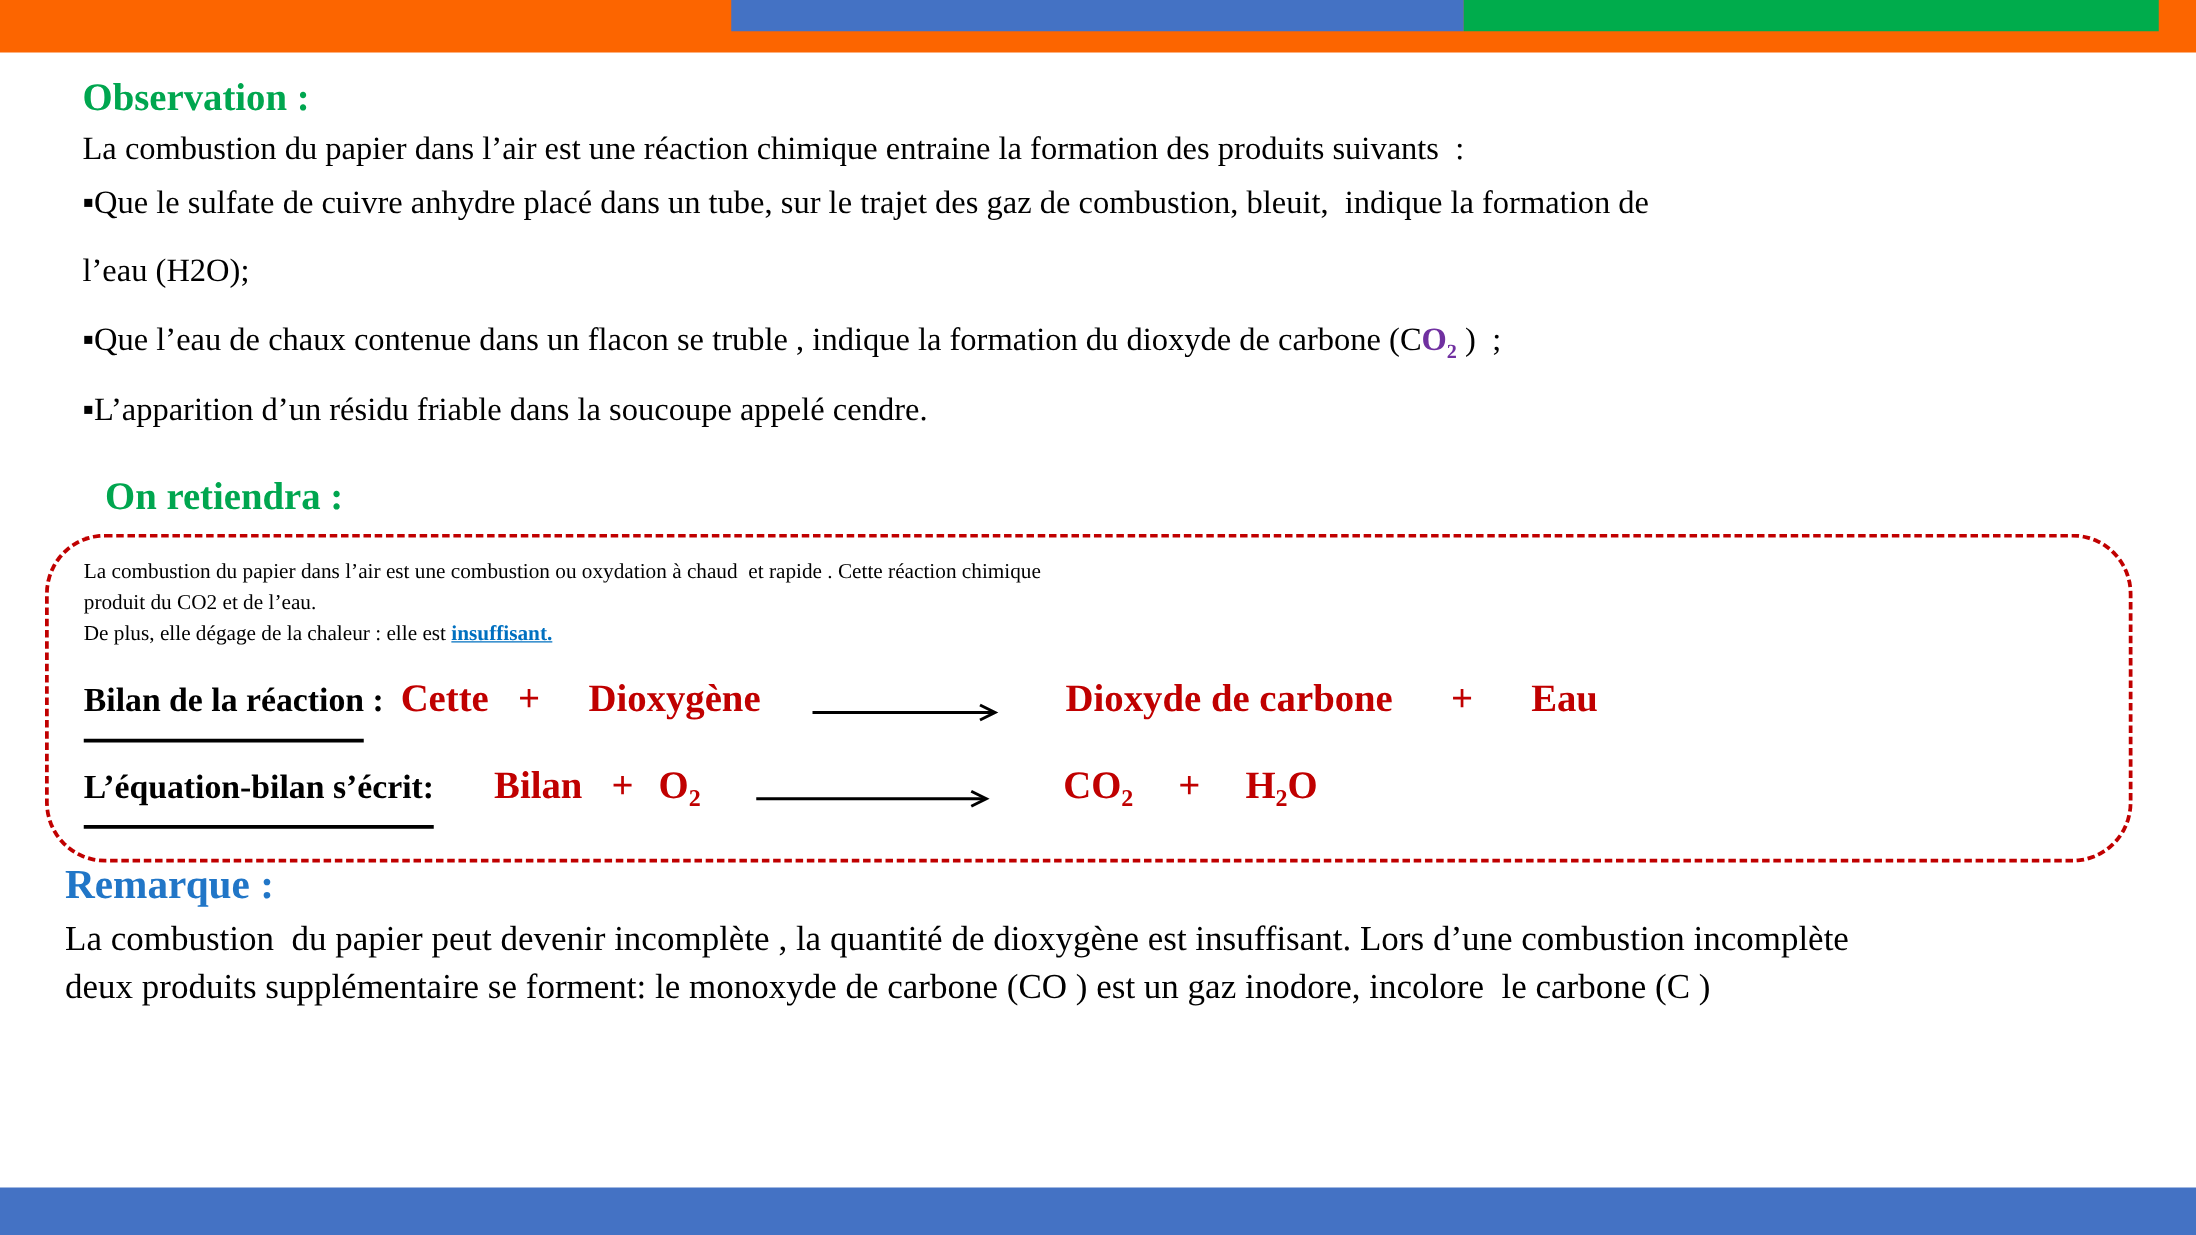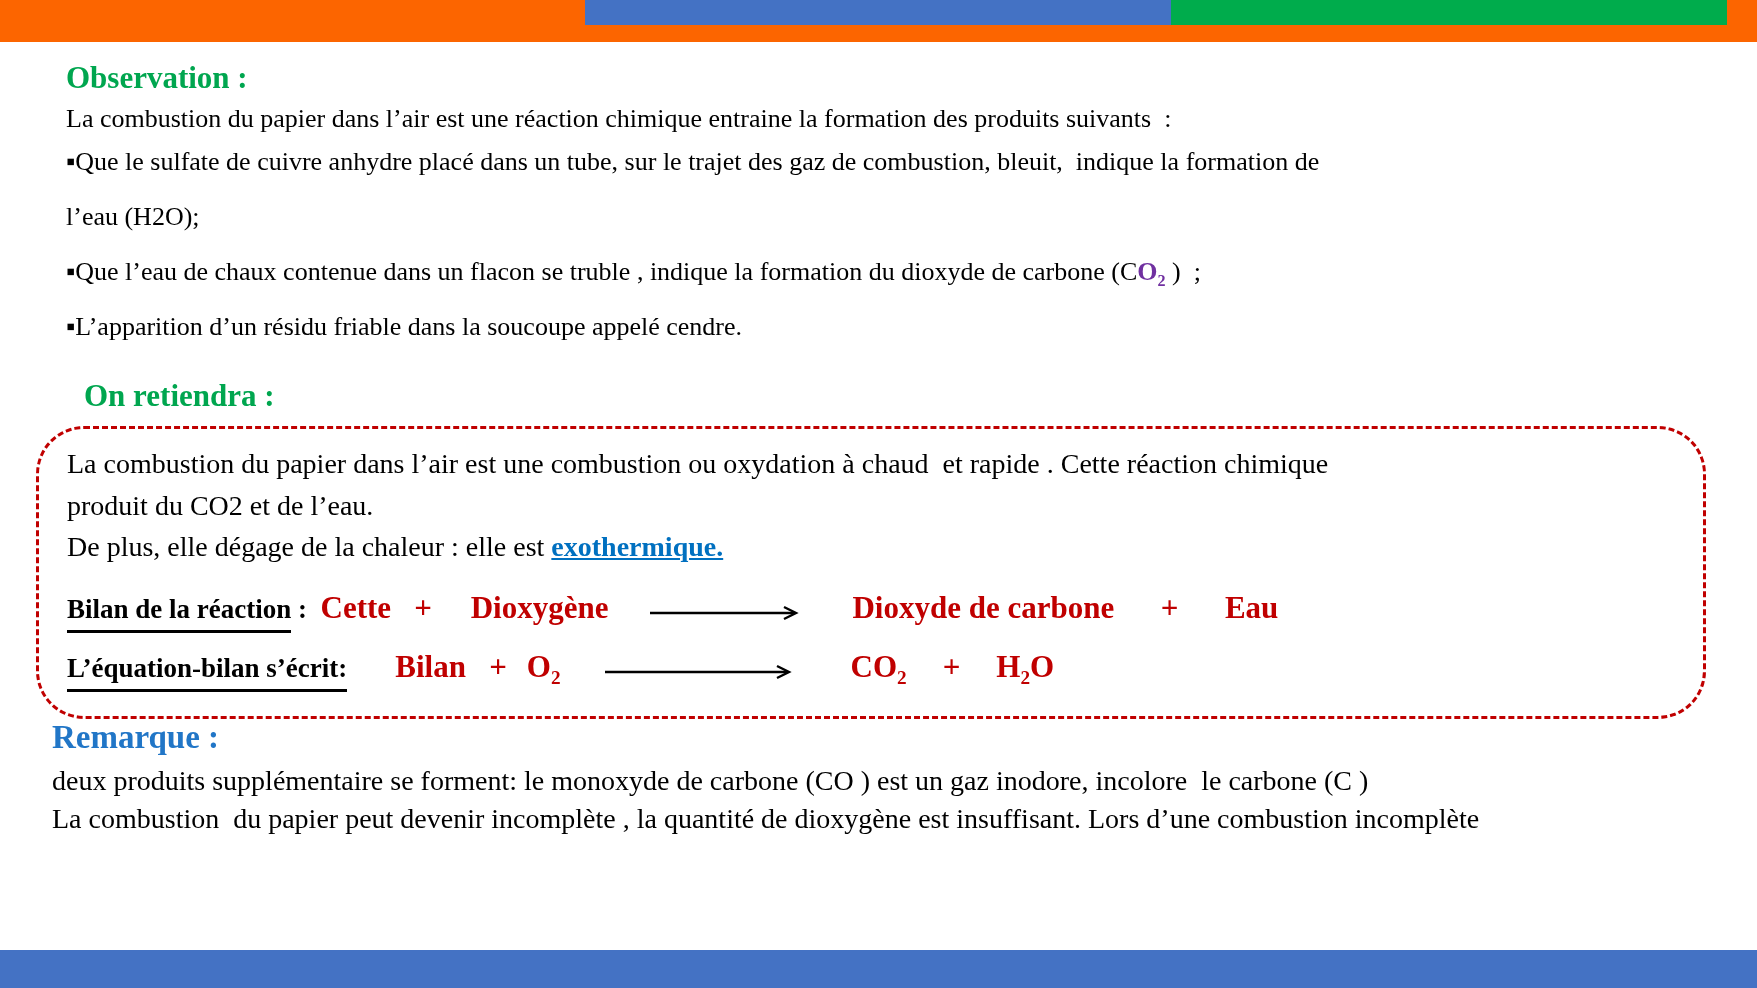--- a/index.html
+++ b/index.html
@@ -25,25 +25,25 @@
 
   .retiendra-heading { margin:24px 0 6px 18px; }
 
   
   .retenir-box {
     margin:12px 14px 0 -30px;
     border:3.5px dashed var(--red);
     border-radius:48px;
     padding:14px 18px 24px 28px;
   }
-  .retenir-box .line { font-size:28px; line-height:1.48; }
+  .retenir-box .line { font-size:17px; line-height:1.48; }
   .link-blue { color:var(--link-blue); font-weight:bold; text-decoration:underline; cursor:pointer; }
 
   .eq-row { display:flex; align-items:baseline; margin-top:22px; }
-  .u-label { font-weight:bold; font-size:27px; border-bottom:3px solid #000; padding-bottom:5px; white-space:pre; }
+  .u-label { font-weight:bold; font-size:27px; border-bottom:3px solid #000; padding-bottom:15px; white-space:pre; }
   .colon { font-weight:bold; font-size:27px; white-space:pre; }
   .red-big { color:var(--red); font-weight:bold; font-size:31px; white-space:pre; }
   .red-big sub { font-size:0.62em; }
   .arrow { align-self:center; margin:0 0 -4px 0; }
 
   .purple { color:var(--purple); font-weight:bold; }
   .purple sub { font-size:0.62em; }
 
   .remarque { margin-left:-14px; }
   .remarque-heading { color:var(--remark-blue); font-weight:bold; font-size:33px; margin:0 0 6px 0; white-space:pre; }
@@ -67,21 +67,21 @@
     <div class="line">l’eau (H2O);</div>
     <div class="line"><span>▪Que l’eau de chaux contenue dans un flacon se truble , indique la formation du dioxyde de carbone (C</span><span class="purple"><span>O</span><sub>2</sub></span><span> )  ;</span></div>
     <div class="line">▪L’apparition d’un résidu friable dans la soucoupe appelé cendre.</div>
   </div>
 
   <div class="h-green retiendra-heading">On retiendra :</div>
 
   <div class="retenir-box">
     <div class="line">La combustion du papier dans l’air est une combustion ou oxydation à chaud  et rapide . Cette réaction chimique</div>
     <div class="line">produit du CO2 et de l’eau.</div>
-    <div class="line"><span>De plus, elle dégage de la chaleur : elle est </span><span class="link-blue">exothermique.</span></div>
+    <div class="line"><span>De plus, elle dégage de la chaleur : elle est </span><span class="link-blue">insuffisant.</span></div>
 
     <div class="eq-row">
       <span class="u-label">Bilan de la réaction</span>
       <span class="colon"> :  </span>
       <span class="red-big">Cette   +     Dioxygène</span>
       <svg class="arrow" width="152" height="18" viewBox="0 0 152 18" style="margin-left:40px; margin-right:52px;">
         <line x1="2" y1="9" x2="146" y2="9" stroke="#000" stroke-width="2.4"></line>
         <polyline points="136,3 148,9 136,15" fill="none" stroke="#000" stroke-width="2.4"></polyline>
       </svg>
       <span class="red-big">Dioxyde de carbone      +      Eau</span>
@@ -96,19 +96,19 @@
         <polyline points="174,3 186,9 174,15" fill="none" stroke="#000" stroke-width="2.4"></polyline>
       </svg>
       <span class="red-big"><span>CO</span><sub>2</sub></span>
       <span class="red-big" style="margin-left:36px;">+</span>
       <span class="red-big" style="margin-left:36px;"><span>H</span><sub>2</sub><span>O</span></span>
     </div>
   </div>
 
   <div class="remarque">
     <div class="remarque-heading">Remarque :</div>
+    <div class="line">La combustion  du papier peut devenir incomplète , la quantité de dioxygène est insuffisant. Lors d’une combustion incomplète</div>
     <div class="line">deux produits supplémentaire se forment: le monoxyde de carbone (CO ) est un gaz inodore, incolore  le carbone (C )</div>
-    <div class="line">La combustion  du papier peut devenir incomplète , la quantité de dioxygène est insuffisant. Lors d’une combustion incomplète</div>
   </div>
 
 </div>
 
 <div class="footer-bar"></div>
 
 </body></html>

